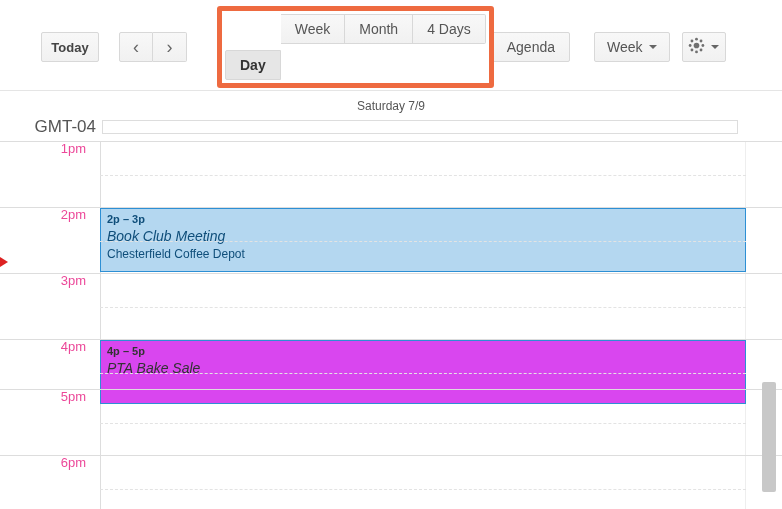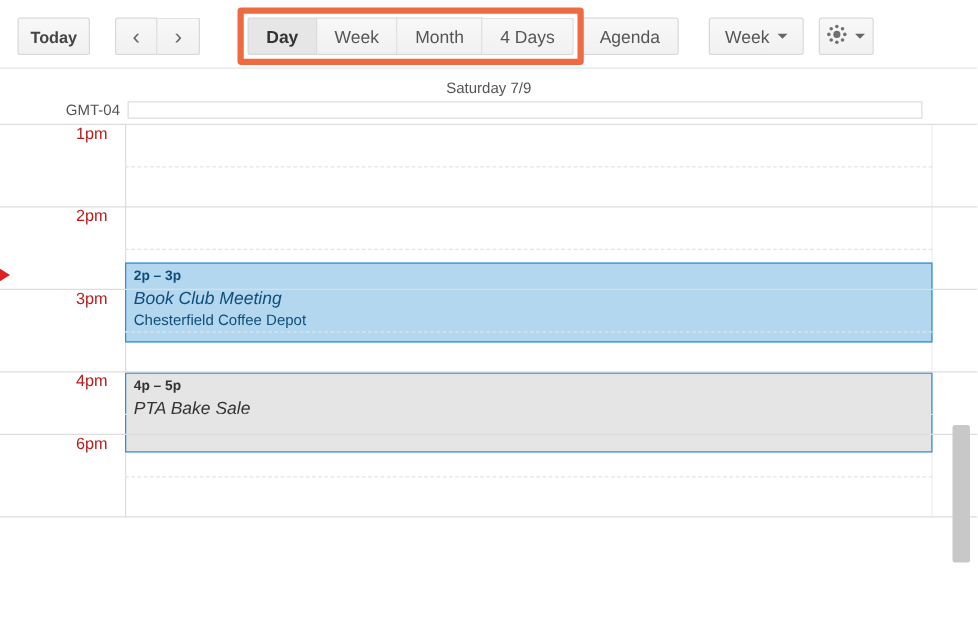--- a/index.html
+++ b/index.html
@@ -27,21 +27,21 @@
     color: #555;
     font-size: 13px;
     cursor: pointer;
     display: inline-flex;
     align-items: center;
     justify-content: center;
     height: 30px;
     padding: 0 10px;
     user-select: none;
   }
-  .btn.today { font-weight: 700; color: #444; width: 58px; }
+  .btn.today { font-weight: 700; color: #444; width: 58px; margin-left: 27px; }
   .nav-group { display: inline-flex; margin-left: 20px; }
   .nav-group .btn { width: 34px; padding: 0; }
   .nav-group .btn:first-child { border-top-right-radius: 0; border-bottom-right-radius: 0; }
   .nav-group .btn:last-child { border-top-left-radius: 0; border-bottom-left-radius: 0; border-left: none; }
   .view-wrap {
     position: relative;
     margin-left: 38px;
     display: inline-flex;
   }
   .view-highlight {
@@ -53,39 +53,39 @@
   }
   .view-group { display: inline-flex; }
   .view-group .btn {
     border-radius: 0;
     border-left: none;
     padding: 0 14px;
     font-size: 14px;
   }
   .view-group .btn:first-child { border-left: 1px solid #d8d8d8; border-top-left-radius: 2px; border-bottom-left-radius: 2px; }
   .view-group .btn:last-child { border-top-right-radius: 2px; border-bottom-right-radius: 2px; }
-  .view-group .btn.active { background: #e6e6e6; font-weight: 700; color: #333; }
+  .view-group .btn.active { background: #e6e6e6; font-weight: 700; color: #333; margin-top: 36px; }
   .agenda-btn { margin-left: 6px; padding: 0 14px; font-size: 14px; }
   .more-btn { margin-left: 24px; padding: 0 12px; font-size: 14px; }
   .gear-btn { margin-left: 12px; padding: 0 10px; width: 44px; }
   .caret {
     display: inline-block;
     width: 0; height: 0;
     border-left: 4px solid transparent;
     border-right: 4px solid transparent;
     border-top: 4px solid #666;
     margin-left: 6px;
   }
   .chevron { font-size: 18px; color: #666; line-height: 1; }
   .gear-icon svg { width: 17px; height: 17px; }
   .gear-icon svg circle { fill: #707070; }
 
   
   .date-header { text-align: center; font-size: 12px; color: #555; padding: 8px 0 4px 0; }
-  .tz-row { display: flex; align-items: center; font-size: 12px; color: #555; padding: 0 14px 0 6px; }
+  .tz-row { display: flex; align-items: center; font-size: 17px; color: #555; padding: 0 14px 0 6px; }
   .tz-col { width: 96px; text-align: right; padding-right: 6px; }
   .allday-box { flex: 1; height: 14px; border: 1px solid #ddd; }
 
   
   .grid-wrap { position: relative; margin-top: 4px; }
   .grid {
     position: relative;
     border-top: 1px solid #ddd;
   }
   .hour-row {
@@ -96,21 +96,21 @@
   .hour-row .half {
     position: absolute; top: 33px; left: 100px; right: 36px;
     border-bottom: 1px dashed #e3e3e3;
   }
   .hour-label {
     position: absolute;
     left: 0; width: 96px;
     text-align: right;
     padding-right: 10px;
     font-size: 13px;
-    color: #b91c1c;
+    color: #ec4899;
     top: -1px;
   }
   .day-col-left {
     position: absolute;
     left: 100px; top: 0; bottom: 0;
     border-left: 1px solid #ddd;
   }
   .day-col-right {
     position: absolute;
     right: 36px; top: 0; bottom: 0;
@@ -137,21 +137,21 @@
     left: 0; right: 0;
     font-size: 12px;
     line-height: 1.35;
     padding: 3px 6px;
     overflow: hidden;
   }
   .event .time { font-size: 11px; font-weight: 700; }
   .event .title { font-size: 14px; font-style: italic; }
   .event .loc { font-size: 12px; }
   .event.blue { background: #b4d7f0; border: 1px solid #2d8fd4; color: #0f4e7a; }
-  .event.red  { background: #e5e5e5; border: 1px solid #2d8fd4; color: #333; }
+  .event.red  { background: #d946ef; border: 1px solid #2d8fd4; color: #333; }
   .now-marker {
     position: absolute;
     left: 0;
     top: 115px;
     width: 0; height: 0;
     border-top: 5px solid transparent;
     border-bottom: 5px solid transparent;
     border-left: 8px solid #d22;
   }
 </style>
@@ -213,21 +213,21 @@
   <div class="allday-box"></div>
   <div style="width:30px"></div>
 </div>
 
 <div class="grid-wrap">
   <div class="grid" id="hour-grid">
     <div class="day-col-left"></div>
     <div class="day-col-right"></div>
     <div class="now-marker"></div>
     <div class="events" id="events-layer">
-        <div class="event blue" style="top: 66px; height: 64px; margin-top: 44px;">
+        <div class="event blue" style="top: 66px; height: 64px;">
           <div class="time">2p – 3p</div>
           <div class="title">Book Club Meeting</div>
           <div class="loc">Chesterfield Coffee Depot</div>
         </div>
         <div class="event red" style="top: 198px; height: 64px;">
           <div class="time">4p – 5p</div>
           <div class="title">PTA Bake Sale</div>
         </div>
       </div>
   <div class="hour-row" style="height: 66px;">
@@ -240,18 +240,22 @@
       </div>
       <div class="hour-row" style="height: 66px;">
         <div class="hour-label">3pm</div>
         <div class="half"></div>
       </div>
       <div class="hour-row" style="height: 50px;">
         <div class="hour-label">4pm</div>
         <div class="half"></div>
       </div>
       <div class="hour-row" style="height: 66px;">
+        <div class="hour-label">5pm</div>
+        <div class="half"></div>
+      </div>
+      <div class="hour-row" style="height: 66px;">
         <div class="hour-label">6pm</div>
         <div class="half"></div>
       </div>
     </div>
   <div class="scrollbar"></div>
 </div>
 
 </body></html>

